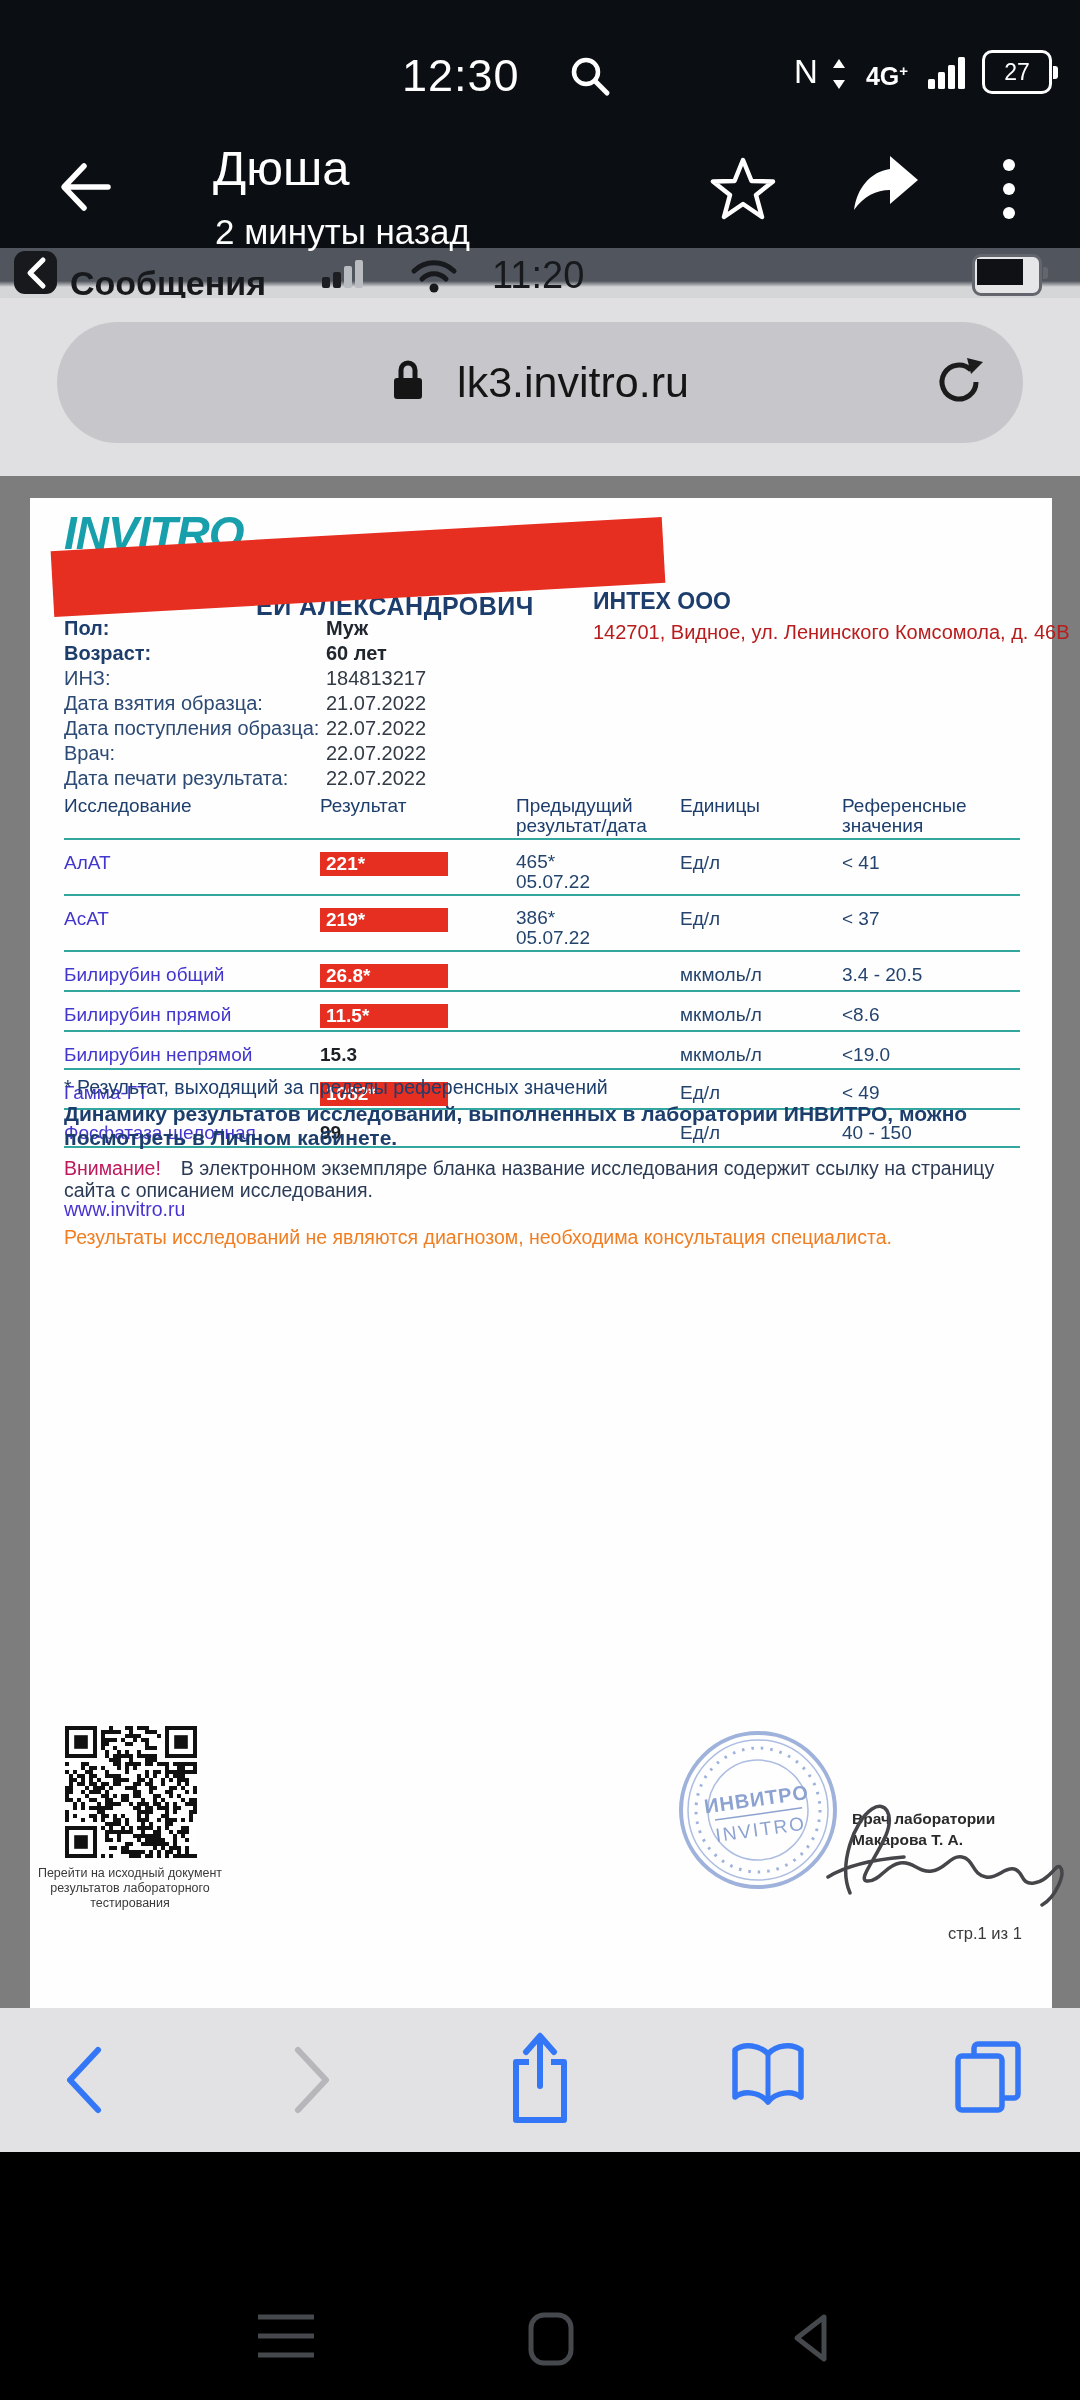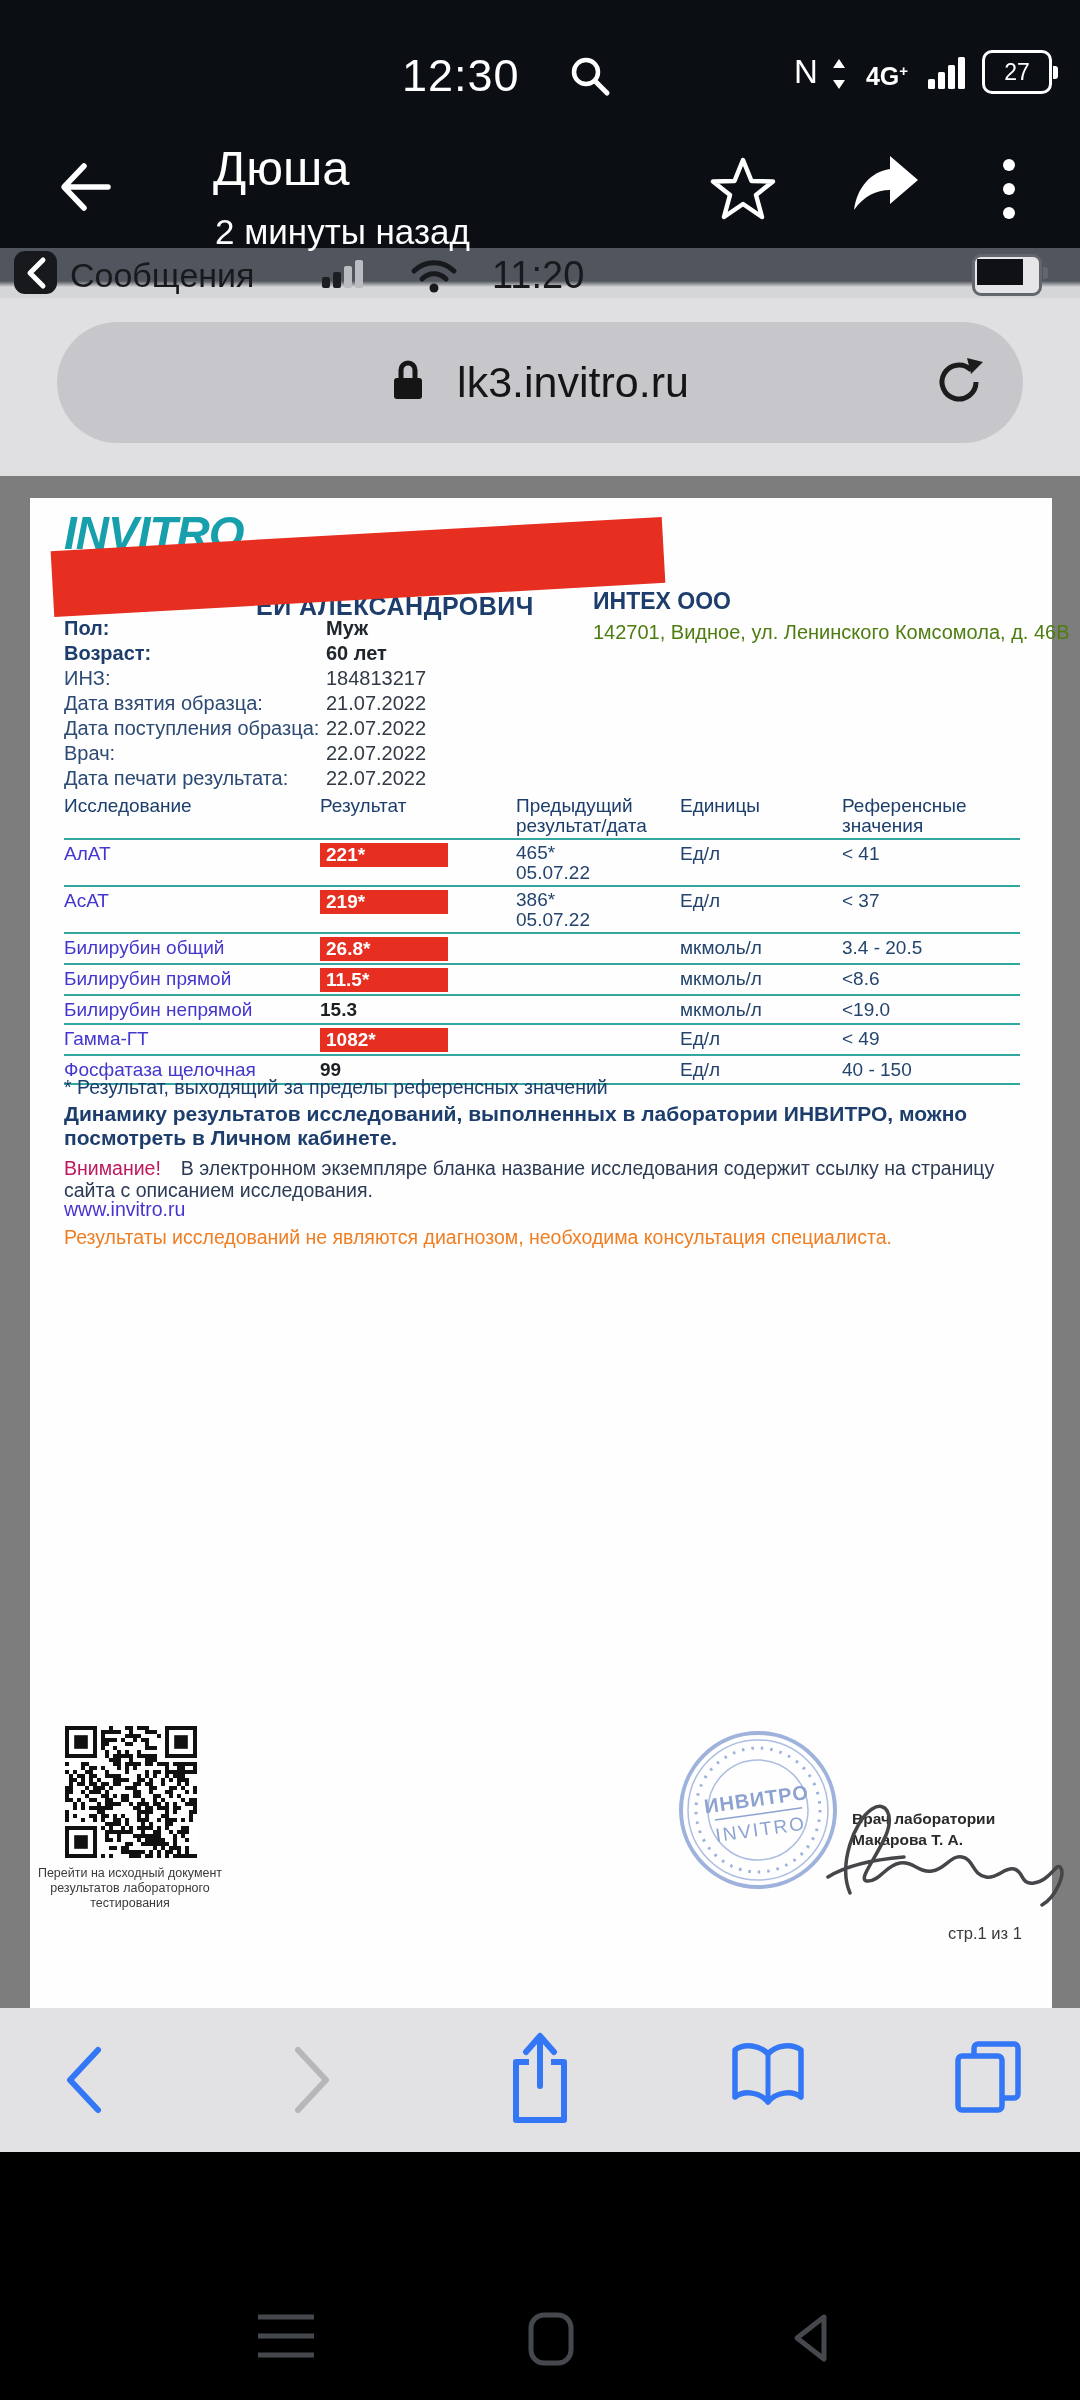--- a/index.html
+++ b/index.html
@@ -22,52 +22,52 @@
   .chat-ic{position:absolute;top:24px;}
   .ic-star{left:708px;}
   .ic-share{left:850px;}
   .ic-dots{left:1002px;top:28px;}
   
   .photo{position:absolute;left:0;top:248px;width:1080px;height:1904px;background:#7d7d7d;}
   .ios-status{position:absolute;left:0;top:0;width:1080px;height:50px;
     background:linear-gradient(#51565e 0 66%,#d5d6d8 78%);}
   .ios-chip{position:absolute;left:14px;top:3px;width:43px;height:43px;border-radius:11px;background:#17191d;
     display:flex;align-items:center;justify-content:center;}
-  .ios-app{position:absolute;left:70px;top:8px;font-size:34px;color:#17191c;}
+  .ios-app{position:absolute;left:70px;top:16px;font-size:34px;color:#17191c;font-weight:bold;}
   .ios-bars{position:absolute;left:322px;top:12px;}
   .ios-wifi{position:absolute;left:410px;top:10px;}
   .ios-time{position:absolute;left:492px;top:6px;font-size:38px;color:#17191c;}
   .ios-batt{position:absolute;left:972px;top:6px;width:64px;height:36px;border:3px solid #63676d;border-radius:9px;
     background:#e6e6e8;}
   .ios-batt::before{content:"";position:absolute;left:2px;top:2px;width:46px;height:26px;background:#101114;}
   .ios-batt::after{content:"";position:absolute;right:-9px;top:10px;width:5px;height:12px;background:#63676d;border-radius:0 3px 3px 0;}
   
   .url-zone{position:absolute;left:0;top:50px;width:1080px;height:178px;background:#e0e0e2;}
   .url-pill{position:absolute;left:57px;top:24px;width:966px;height:121px;border-radius:62px;background:#c7c7cb;
     display:flex;align-items:center;justify-content:center;gap:16px;}
   .url-text{font-size:43px;color:#151515;margin-left:16px;}
   .reload{position:absolute;right:38px;top:34px;}
   
   .web-zone{position:absolute;left:0;top:228px;width:1080px;height:1780px;background:#7d7d7d;}
   .doc-page{position:absolute;left:30px;top:22px;width:1022px;height:1822px;background:#fefefe;}
   .logo{position:absolute;left:34px;top:8px;font-size:46px;font-style:italic;font-weight:800;letter-spacing:-1px;color:#179fab;}
   .red-bar{position:absolute;left:22px;top:36px;width:612px;height:66px;background:#e62e21;transform:rotate(-3.2deg);z-index:5;}
   .name-frag{position:absolute;left:226px;top:94px;font-size:25px;font-weight:700;color:#1d3e6c;letter-spacing:.5px;z-index:4;white-space:nowrap;}
   .org-name{position:absolute;left:563px;top:90px;font-size:23px;font-weight:700;color:#1d3e6c;}
-  .org-addr{position:absolute;left:563px;top:123px;font-size:20px;color:#4d7c0f;white-space:nowrap;}
+  .org-addr{position:absolute;left:563px;top:123px;font-size:20px;color:#b91c1c;white-space:nowrap;}
   .info-block{position:absolute;left:34px;top:118px;width:560px;}
   .info-row{display:flex;line-height:25px;font-size:20px;color:#2c4a74;}
   .info-row .info-label{width:262px;}
   .info-row .info-value{color:#323a46;}
   .info-row.b .info-label{font-weight:700;color:#1d3e6c;}
   .info-row.b .info-value{font-weight:700;color:#20262e;}
   
   .lab-table{position:absolute;left:34px;top:298px;width:956px;font-size:19px;}
   .t-head{display:flex;color:#1d3e6c;line-height:20px;padding-bottom:2px;border-bottom:2px solid #34a6a0;}
-  .t-row{display:flex;padding:3px 0 2px;border-bottom:2px solid #34a6a0;align-items:flex-start;}
+  .t-row{display:flex;padding:12px 0 2px;border-bottom:2px solid #34a6a0;align-items:flex-start;}
   .c0{width:256px;} .c1{width:196px;} .c2{width:164px;} .c3{width:162px;} .c4{width:178px;}
   .t-row .c0 a{color:#4336ce;text-decoration:none;}
   .t-row .c1{font-weight:700;color:#1c1f24;}
   .t-row .c1 .res.flag{display:inline-block;background:#e62e21;color:#fff;width:128px;padding:1px 6px;box-sizing:border-box;}
   .t-row .c2,.t-row .c3,.t-row .c4{color:#24446e;}
   .t-row .c2 span{display:block;line-height:20px;}
   .footnote{position:absolute;left:34px;top:578px;font-size:19.5px;color:#1d3e6c;}
   .dynamics{position:absolute;left:34px;top:604px;width:952px;font-size:21px;font-weight:700;color:#1d3e6c;line-height:24px;}
   .attention{position:absolute;left:34px;top:660px;width:966px;font-size:19.5px;line-height:21.5px;color:#2b3a55;}
   .attention .orange{color:#be185d;margin-right:20px;}

